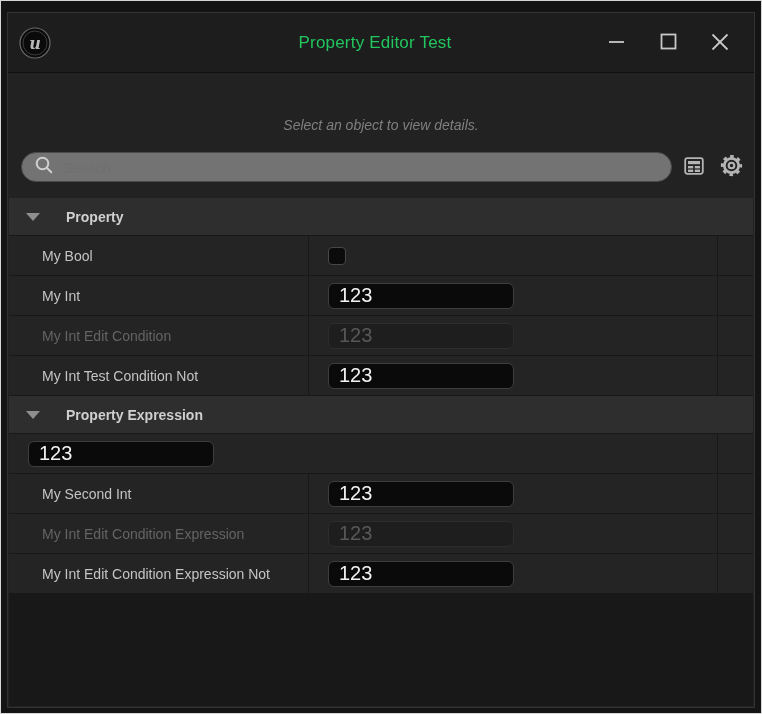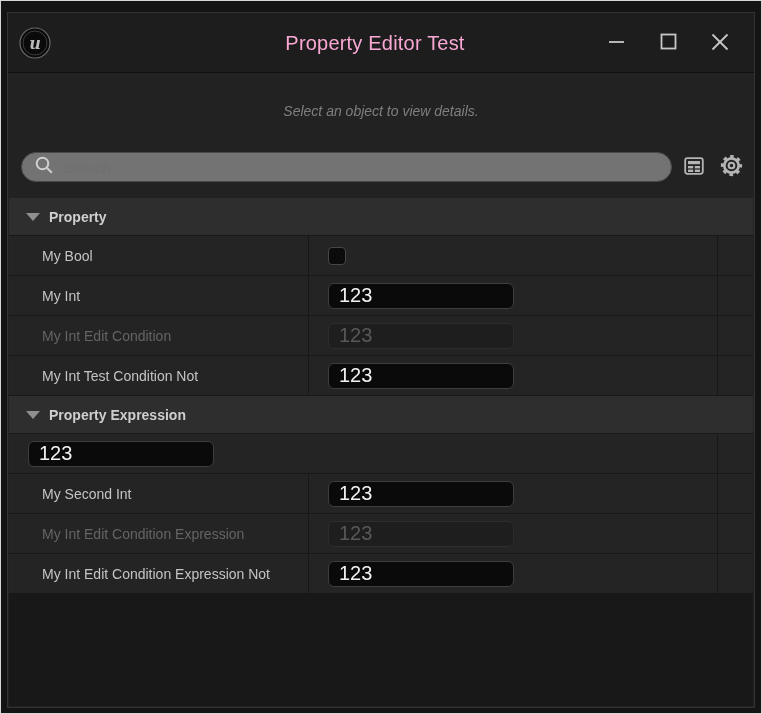--- a/index.html
+++ b/index.html
@@ -14,32 +14,32 @@
   }
   
   .titlebar {
     position:relative; height:60px; background:#1d1d1d;
     border-bottom:1px solid #0f0f0f;
   }
   .logo { position:absolute; left:11px; top:14px; width:32px; height:32px; }
   .title {
     position:absolute; left:0; right:12px; top:0; height:60px;
     display:flex; align-items:center; justify-content:center;
-    color:#f9a8d4; font-size:20px; letter-spacing:.2px;
+    color:#22c55e; font-size:17px; letter-spacing:.2px;
   }
   .win-controls {
     position:absolute; right:8px; top:0; height:60px; display:flex; align-items:center;
   }
   .win-btn {
     width:52px; height:60px; display:flex; align-items:center; justify-content:center;
     background:transparent; border:none; cursor:pointer;
   }
   
   .hint {
-    position:absolute; top:90px; left:0; right:0; text-align:center;
+    position:absolute; top:104px; left:0; right:0; text-align:center;
     font-style:italic; color:#7f7f7f; font-size:14px;
   }
   .search-row {
     position:absolute; top:139px; left:13px; right:8px; height:30px;
     display:flex; align-items:center;
   }
   .search-box {
     flex:1; height:30px; border-radius:15px; background:#737373;
     border:1px solid #4a4a4a; display:flex; align-items:center; padding:0 12px;
   }
@@ -56,21 +56,21 @@
   .sections { position:absolute; top:185px; left:1px; right:1px; bottom:1px; background:#181818; }
   .section-header {
     height:38px; background:#2e2e2e; border-bottom:1px solid #181818;
     display:flex; align-items:center; cursor:pointer;
   }
   .tri {
     width:0; height:0; margin-left:17px;
     border-left:7px solid transparent; border-right:7px solid transparent;
     border-top:8px solid #8f8f8f;
   }
-  .section-title { margin-left:9px; font-weight:bold; font-size:14px; color:#cfcfcf; }
+  .section-title { margin-left:26px; font-weight:bold; font-size:14px; color:#cfcfcf; }
   .prop-row {
     height:40px; background:#242424; border-bottom:1px solid #181818; display:flex;
   }
   .prop-label {
     width:300px; display:flex; align-items:center; padding-left:33px;
     border-right:1px solid #181818; color:#c4c4c4; font-size:14px;
     white-space:nowrap; overflow:hidden;
   }
   .prop-value { flex:1; display:flex; align-items:center; padding-left:19px; }
   .prop-gutter { width:36px; border-left:1px solid #181818; }

